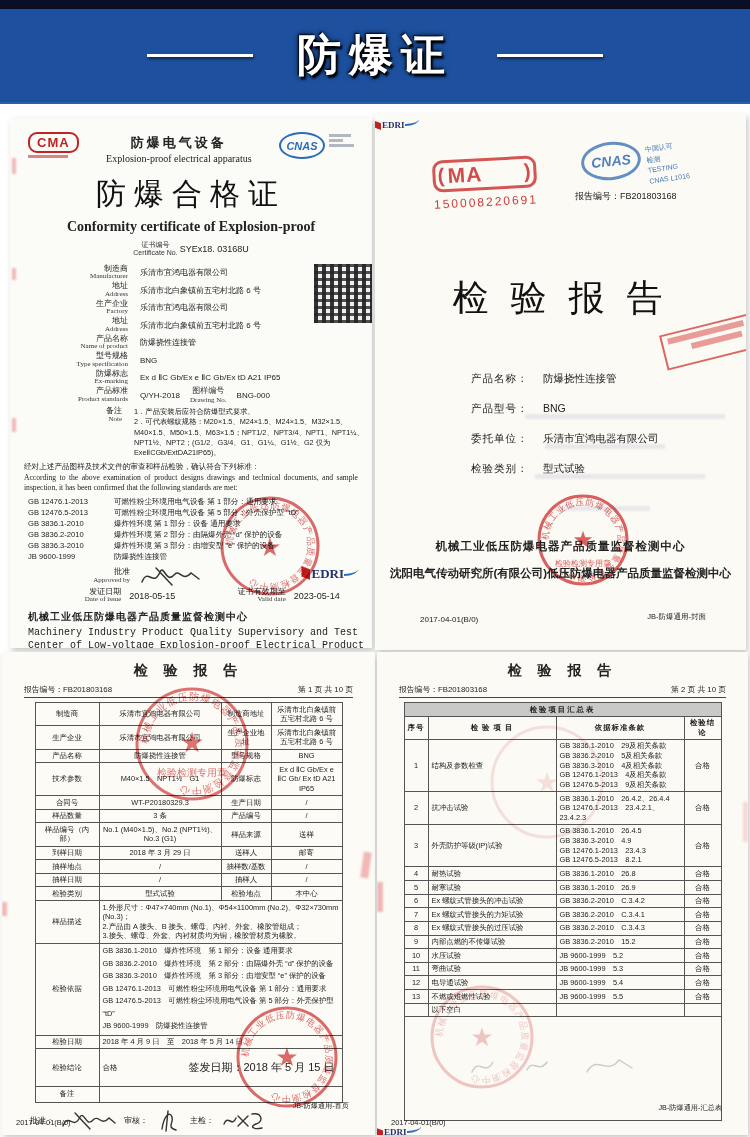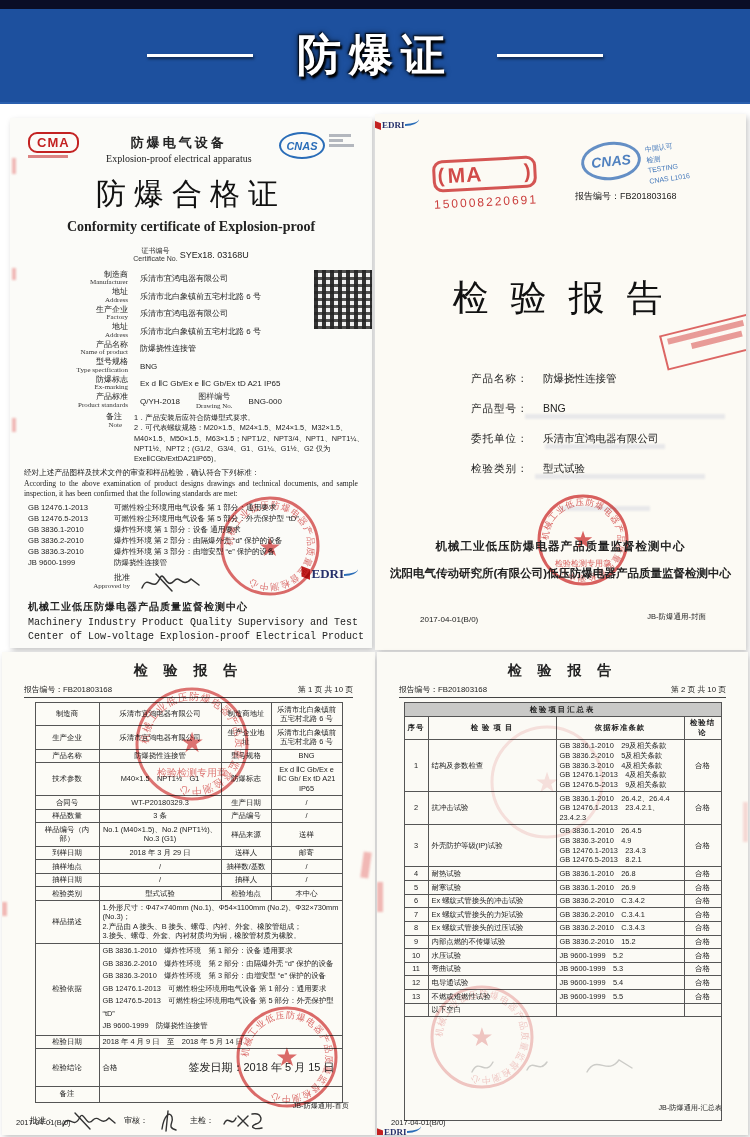--- a/index.html
+++ b/index.html
@@ -28,30 +28,30 @@
 .c-head-mid{text-align:center;margin-top:2px}
 .c-head-cn{font-size:13px;font-weight:bold;letter-spacing:3px}
 .c-head-en{font-size:10px;font-family:"Liberation Serif",serif;margin-top:1px}
 .cnas-wrap{display:flex;gap:4px;align-items:flex-start}
 .cnas-oval{width:46px;height:27px;border:2px solid #2a6db8;border-radius:50%;color:#2a6db8;font-weight:bold;font-style:italic;
   display:flex;align-items:center;justify-content:center;font-size:11px}
 .cnas-bars i{display:block;height:3px;background:rgba(90,100,120,.45);margin:2px 0}
 .cnas-bars i:nth-child(1){width:22px}.cnas-bars i:nth-child(2){width:14px}.cnas-bars i:nth-child(3){width:25px}
 .c-title{text-align:center;font-size:30px;letter-spacing:8px;margin-top:10px;color:#111}
 .c-title-en{text-align:center;font-size:14px;font-weight:bold;font-family:"Liberation Serif",serif;margin-top:4px}
-.c-no{display:flex;justify-content:center;gap:2px;margin-top:12px;align-items:center}
+.c-no{display:flex;justify-content:center;gap:2px;margin-top:6px;align-items:center}
 .c-no-lab{font-size:7px;text-align:center;color:#333;line-height:1.2}
 .c-no-val{font-size:9px}
 .c-fields{margin:6px 0 0 26px;position:relative}
 .c-row{display:flex;min-height:17.5px;align-items:center}
 .c-lab{width:92px;text-align:right;line-height:1.05}
 .lab-cn{font-size:8px}
 .lab-en{font-size:7px;font-family:"Liberation Serif",serif;color:#333}
 .c-val{font-size:8px;margin-left:12px;max-width:170px}
-.c-val-extra{display:flex;align-items:center;gap:16px}
+.c-val-extra{display:flex;align-items:center;gap:10px}
 .qr{position:absolute;left:278px;top:0px;width:59px;height:59px;opacity:.85;background:
  repeating-linear-gradient(0deg,rgba(0,0,0,.8) 0 3px,transparent 3px 7px),
  repeating-linear-gradient(90deg,#111 0 4px,#eee 4px 8px)}
 .c-note{display:flex;margin:3px 0 0 26px}
 .c-note-body{font-size:7.3px;line-height:1.4;max-width:238px;margin-left:12px}
 .c-confirm{margin:4px 14px 0 14px;font-size:7.6px;line-height:1.35}
 .c-confirm-en{font-family:"Liberation Serif",serif;text-align:justify}
 .c-stds{margin:3px 0 0 18px;font-size:7.6px;line-height:1.45}
 .c-std{display:flex}
 .c-std b{font-weight:normal;width:86px}
@@ -280,20 +280,32 @@
   <div class="c-approve">
     <div class="c-lab" style="width:60px">
       <div class="lab-cn">批准</div>
       <div class="lab-en">Approved by</div>
     </div>
     <svg width="64" height="24" viewBox="0 0 64 24">
       <path d="M4,18 C10,3 15,24 22,8 C26,0 28,20 36,11 C42,4 44,19 53,9 L61,15 M18,4 L34,21" fill="none" stroke="#333" stroke-width="1.5" stroke-linecap="round"></path>
     </svg>
   </div>
 
+  <div class="c-dates">
+    <div class="c-lab">
+      <div class="lab-cn">发证日期</div>
+      <div class="lab-en">Date of issue</div>
+    </div>
+    <div class="dt">2018-05-15</div>
+    <div class="c-lab" style="width:86px">
+      <div class="lab-cn">证书有效期至</div>
+      <div class="lab-en">Valid date</div>
+    </div>
+    <div class="dt">2023-05-14</div>
+  </div>
 
   <div class="c-org">
     <div class="c-org-cn">机械工业低压防爆电器产品质量监督检测中心</div>
     <div class="c-org-en" style="white-space:pre-line">Machinery Industry Product Quality Supervisory and Test
 Center of Low-voltage Explosion-proof Electrical Product</div>
   </div>
 
   <span class="nedri"><i class="nmark"></i><b>EDRI</b><span class="swoosh"></span></span>
 
   <svg class="stamp" style="left:208px;top:376px;opacity:.75" width="104" height="104" viewBox="0 0 104 104">

